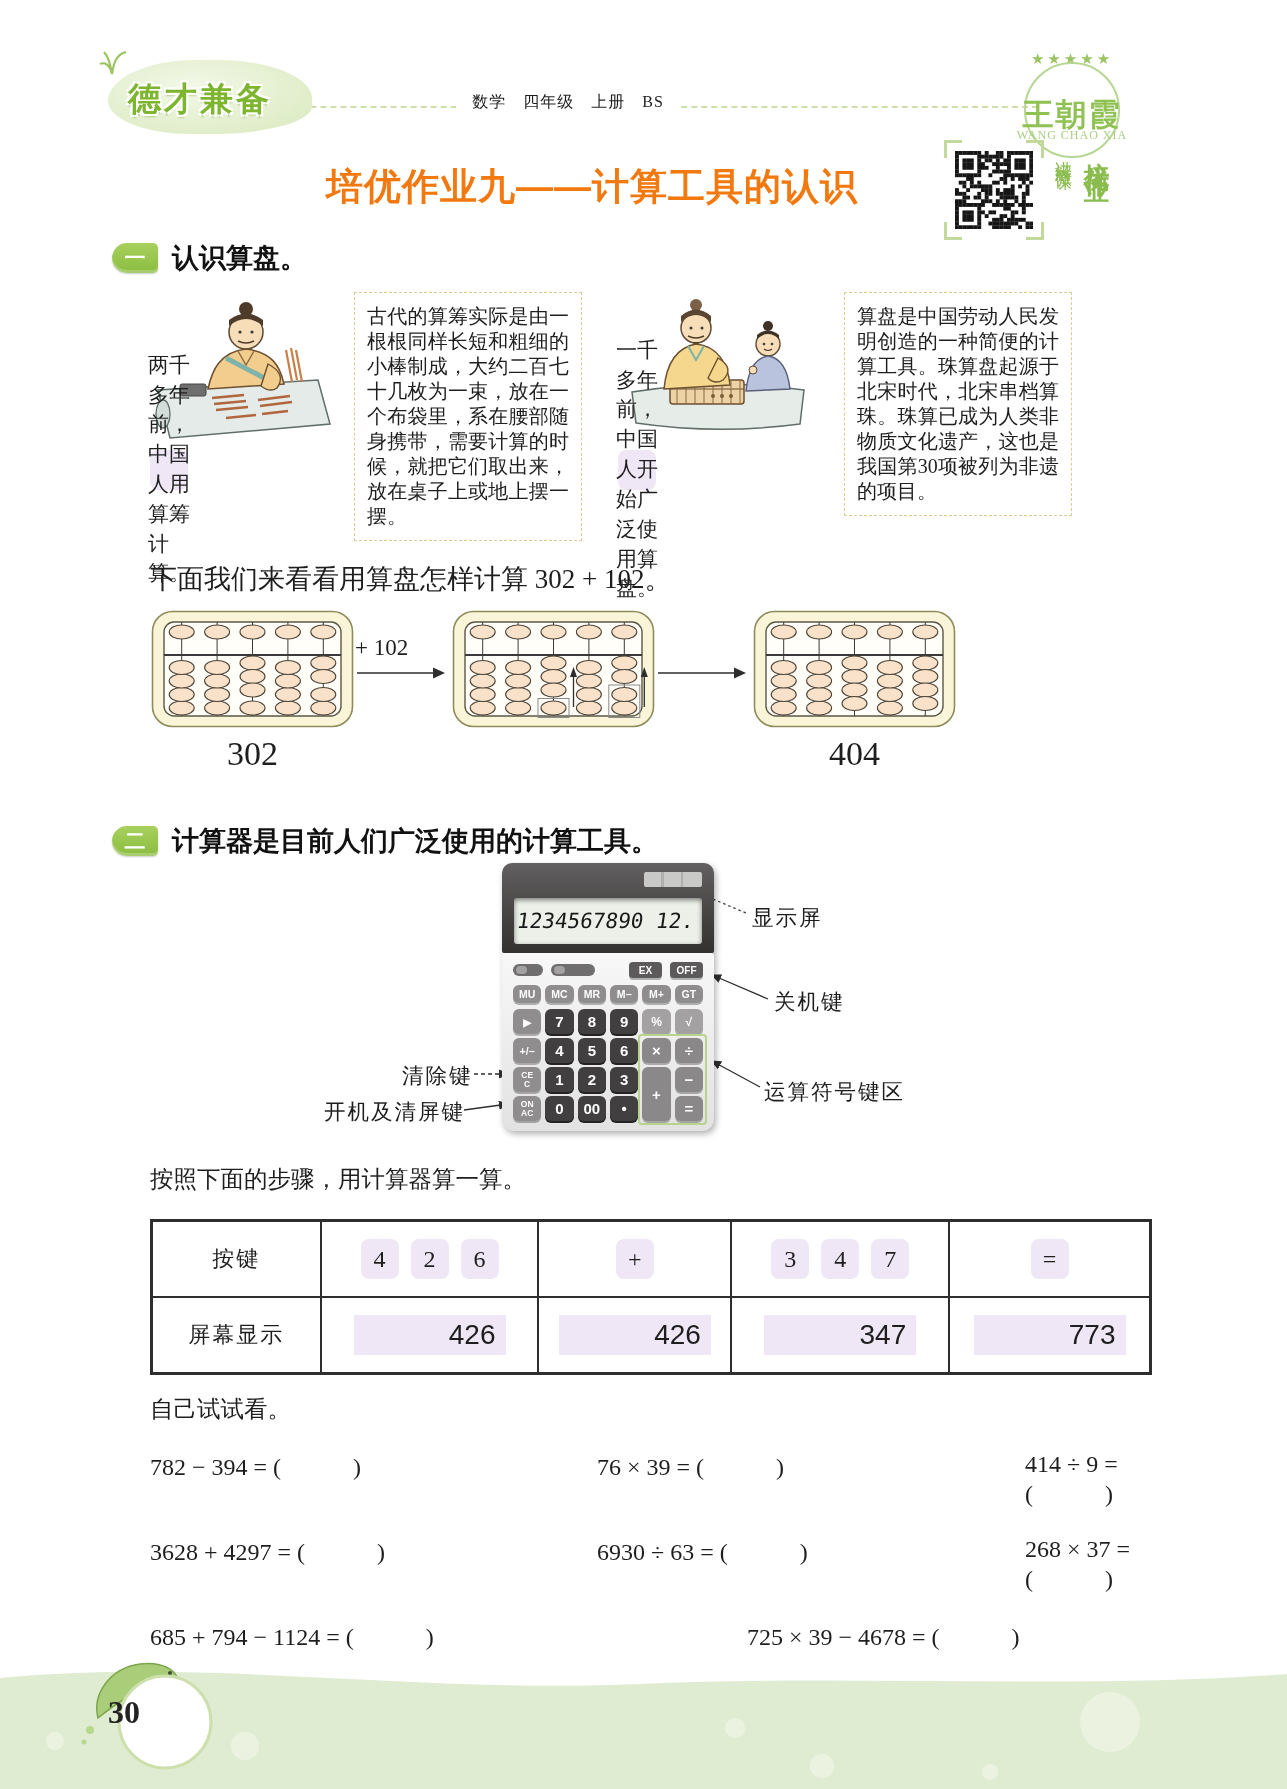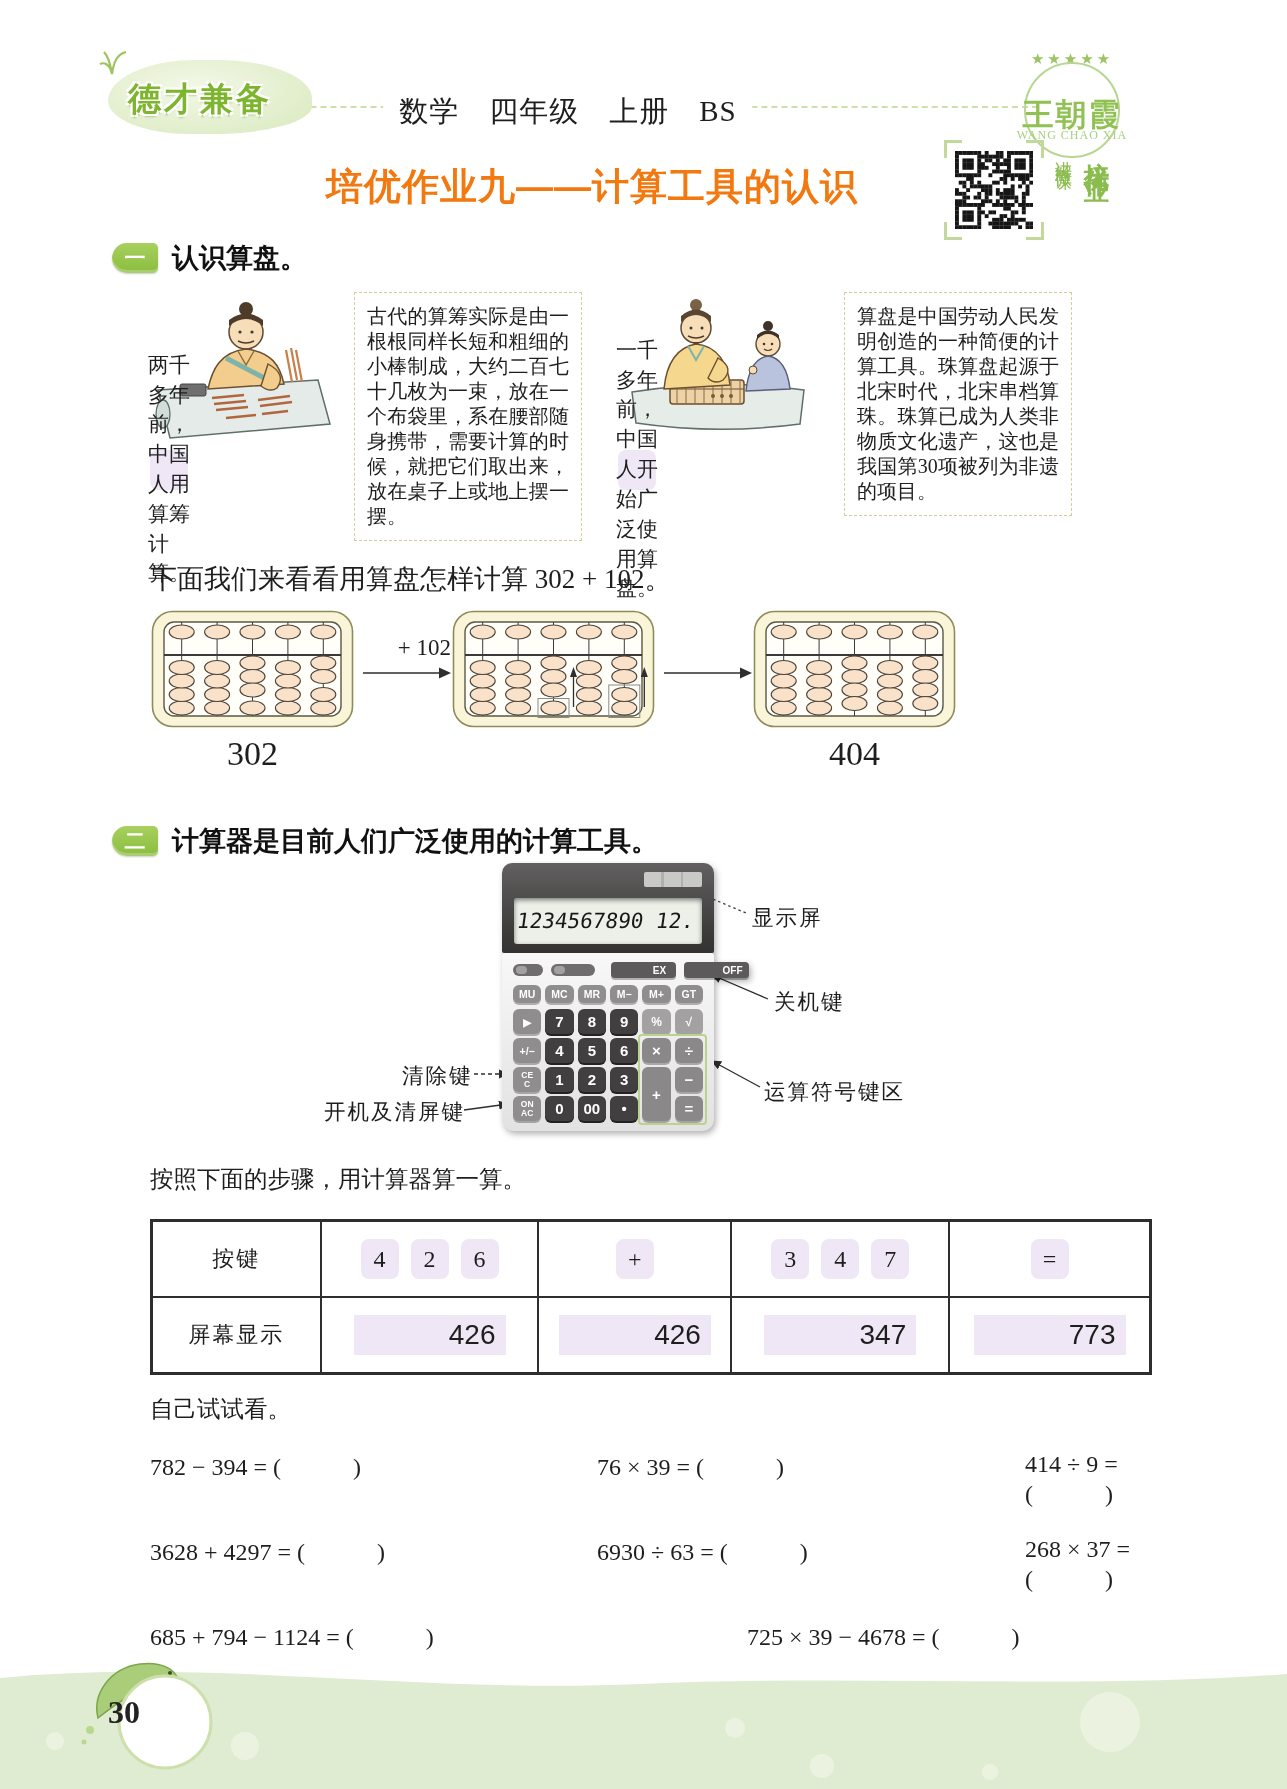--- a/index.html
+++ b/index.html
@@ -8,21 +8,21 @@
   
   .header-rule{position:absolute;top:106px;left:120px;width:918px;border-top:2px dashed #cde0aa;}
   .logo{position:absolute;left:108px;top:60px;width:204px;height:74px;}
   .logo-bg{position:absolute;inset:0;background:radial-gradient(ellipse at 42% 38%,#f3f8e8,#d9e9bd);
            border-radius:48% 52% 55% 45%/62% 58% 42% 50%;}
   .logo-text{position:absolute;left:20px;top:17px;font-family:"Liberation Sans",sans-serif;font-weight:bold;
              font-size:33px;color:#7eb52e;letter-spacing:3px;
              text-shadow:-2px -2px 0 #fff,2px -2px 0 #fff,-2px 2px 0 #fff,2px 2px 0 #fff,0 3px 2px rgba(120,160,60,.45);}
   .palm{position:absolute;left:-10px;top:-14px;}
   .course-info{position:absolute;top:92px;left:568px;transform:translateX(-50%);background:#fff;
-               padding:0 16px;font-size:29px;letter-spacing:1px;white-space:nowrap;}
+               padding:0 16px;font-size:16px;letter-spacing:1px;white-space:nowrap;}
   .brand-seal{position:absolute;left:1012px;top:50px;width:120px;height:120px;}
   .seal-ring{position:absolute;inset:12px;border:2px solid #b7d691;border-radius:50%;}
   .seal-stars{position:absolute;top:0;left:0;right:0;text-align:center;color:#9cc465;font-size:15px;letter-spacing:3px;}
   .seal-name{position:absolute;top:44px;left:0;right:0;text-align:center;font-family:"Liberation Sans",sans-serif;
              font-weight:bold;font-size:31px;color:#90c253;letter-spacing:2px;}
   .seal-sub{position:absolute;top:78px;left:0;right:0;text-align:center;font-size:12px;color:#a9cf7f;letter-spacing:1px;}
   
   .title-row{position:absolute;top:146px;left:112px;width:1075px;height:104px;}
   .page-title{position:absolute;left:214px;top:16px;font-family:"Liberation Sans",sans-serif;font-weight:900;
               font-size:37px;color:#f2790f;letter-spacing:1px;white-space:nowrap;}
@@ -48,21 +48,21 @@
   .illus-row{display:flex;margin:16px 0 0 38px;gap:14px;}
   .illus-col{width:190px;flex:0 0 auto;}
   .illus-col .cap{margin-top:4px;font-size:21px;line-height:1.42;}
   .infobox{width:228px;flex:0 0 auto;border:1.6px dashed #d5cd97;padding:11px 12px;font-size:20px;
            line-height:25px;text-align:justify;box-sizing:border-box;height:fit-content;}
   .infobox.second{margin-left:22px;}
   .demo-intro{margin:20px 0 0 38px;font-size:27px;}
   .abacus-row{display:flex;align-items:flex-start;margin:12px 0 0 38px;}
   .aba-col{width:205px;text-align:center;flex:0 0 auto;}
   .aba-label{font-size:34px;margin-top:2px;height:30px;}
-  .aba-arrow{width:96px;text-align:right;flex:0 0 auto;padding-top:26px;}
+  .aba-arrow{width:96px;text-align:left;flex:0 0 auto;padding-top:26px;}
   .aba-arrow.plain{padding-top:56px;}
   .aba-arrow .lbl{font-size:23px;height:30px;}
   .sec2{margin-top:58px;}
   
   .calc-fig{position:relative;height:292px;margin-top:4px;}
   .callout-svg{position:absolute;inset:0;pointer-events:none;}
   .callout{position:absolute;font-size:21.5px;letter-spacing:2px;white-space:nowrap;}
   .calculator{position:absolute;left:390px;top:0;width:212px;height:268px;
               filter:drop-shadow(2px 3px 3px rgba(0,0,0,.3));}
   .calc-top{height:90px;background:linear-gradient(180deg,#626060,#403e3d 70%,#343231);
@@ -77,21 +77,21 @@
   .calc-body{position:absolute;top:90px;left:0;right:0;bottom:0;background:linear-gradient(180deg,#f8f8f8,#e2e2e2);
              border-radius:3px 3px 12px 12px;padding:7px 11px;box-sizing:border-box;}
   .switch-row{display:flex;align-items:center;height:20px;gap:8px;}
   .pswitch{width:30px;height:12px;background:#6f6d6e;border-radius:6px;position:relative;flex:0 0 auto;}
   .pswitch.wide{width:44px;}
   .pswitch::after{content:'';position:absolute;left:3px;top:2px;width:11px;height:8px;background:#a3a1a2;border-radius:4px;}
   .switch-row .sp{flex:1;}
   .ckey{display:flex;align-items:center;justify-content:center;border-radius:6px;
         font-family:"Liberation Sans",sans-serif;font-weight:bold;color:#fff;background:#8f8d8e;
         box-shadow:0 2px 0 rgba(0,0,0,.28);}
-  .ckey.topkey{width:33px;height:16px;font-size:10px;background:#5c5a5b;border-radius:4px;flex:0 0 auto;padding-left:32px;}
+  .ckey.topkey{width:33px;height:16px;font-size:10px;background:#5c5a5b;border-radius:4px;flex:0 0 auto;}
   .mem-row{display:grid;grid-template-columns:repeat(6,1fr);gap:4px;margin-top:5px;}
   .mem-row .ckey{height:18px;font-size:10.5px;}
   .key-grid{display:grid;grid-template-columns:repeat(6,1fr);gap:4px;grid-auto-rows:25px;margin-top:6px;position:relative;}
   .ckey.d{background:#413f40;font-size:15px;box-shadow:0 2px 0 #242223;}
   .ckey.g{background:#8f8d8e;font-size:10.5px;}
   .ckey.lg{background:#a3a1a2;font-size:12px;}
   .ckey.op{background:#8a8889;font-size:15px;}
   .ckey.twoline{flex-direction:column;line-height:1.05;font-size:8.5px;}
   .op-outline{position:absolute;border:2px solid #b9d28c;border-radius:4px;pointer-events:none;}
   

